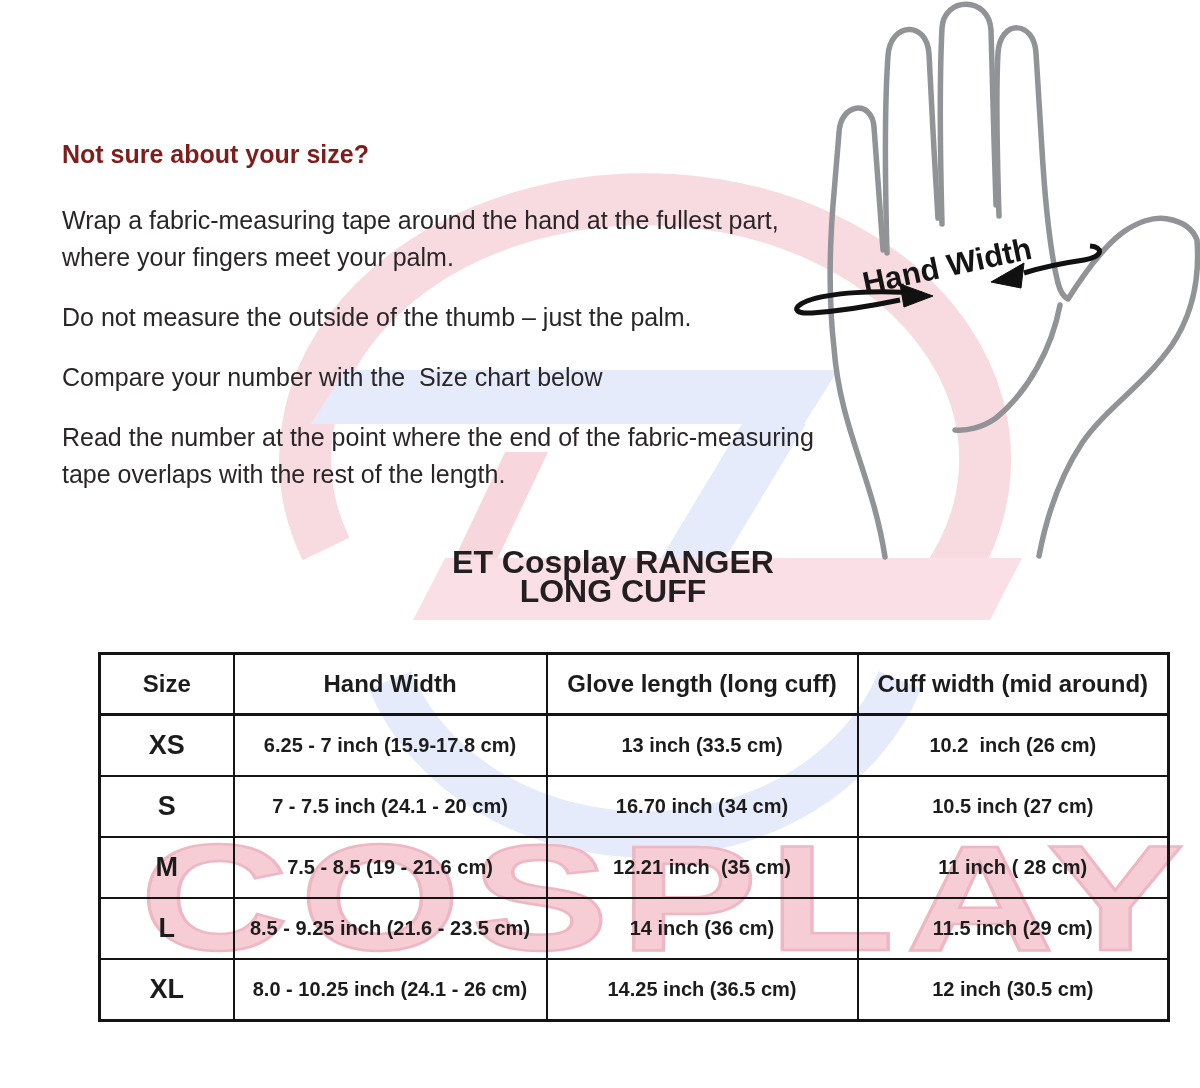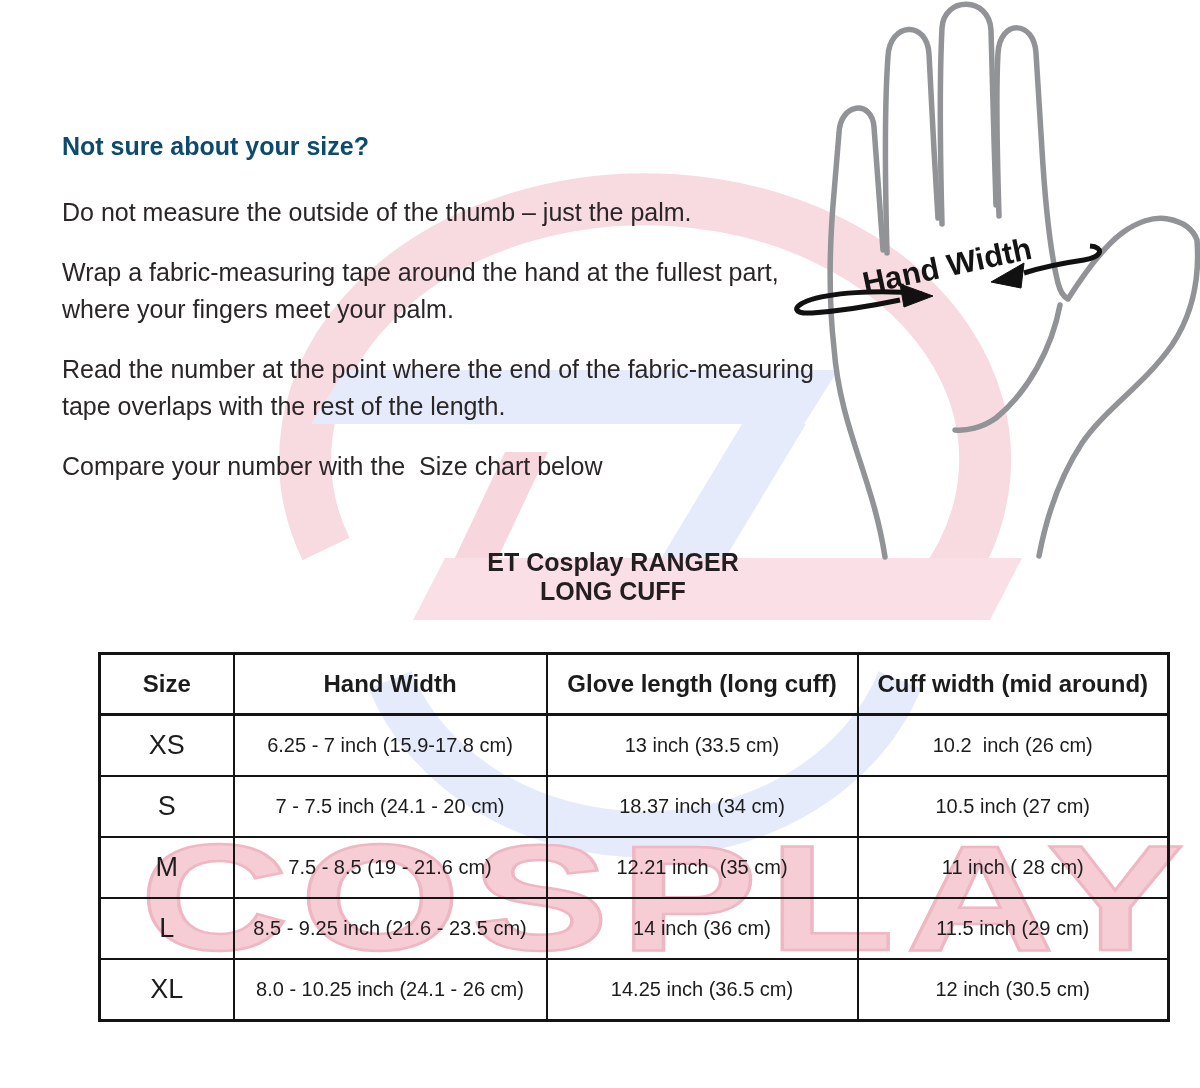--- a/index.html
+++ b/index.html
@@ -12,70 +12,70 @@
     color:#262223;
   }
   
   #watermark-layer{position:absolute;left:0;top:0;width:1200px;height:1088px;z-index:0;}
   
   #instructions{
     position:absolute;left:62px;top:128px;z-index:2;
     font-size:25px;line-height:37px;color:#2a2627;
   }
   #instructions h1{
-    font-size:25px;font-weight:700;margin:0 0 29px 0;color:#0c4a6e;
+    font-size:25px;font-weight:700;margin:8px 0 29px 0;color:#7f1d1d;
   }
   #instructions p{margin:0 0 23px 0;white-space:pre;}
   
   #product-title{
     position:absolute;left:363px;top:548px;width:500px;z-index:2;
-    text-align:center;font-size:25px;font-weight:700;line-height:29px;
+    text-align:center;font-size:32px;font-weight:700;line-height:29px;
     color:#231f20;white-space:pre;
   }
   
   #hand-diagram{position:absolute;left:780px;top:0;z-index:1;}
   
   #size-table{
     position:absolute;left:62px;top:652px;z-index:2;
     width:1069px;border-collapse:collapse;table-layout:fixed;
     background:transparent;
     margin-left:36px;
   }
   #size-table th,#size-table td{
     border:2.5px solid #141414;
     text-align:center;vertical-align:middle;
     padding:0;white-space:pre;
     background:transparent;color:#1c1c1c;
   }
   #size-table{border:3px solid #141414;}
   #size-table thead th{height:58px;font-size:24px;font-weight:700;border-bottom-width:3px;}
-  #size-table tbody td{height:59px;font-size:20px;font-weight:400;}
+  #size-table tbody td{height:59px;font-size:20px;font-weight:700;}
   #size-table tbody td.size-cell{font-size:27px;}
 </style>
 </head>
 <body>
 
 <div id="page">
 
   <svg id="watermark-layer" viewBox="0 0 1200 1088" width="1200" height="1088" aria-hidden="true">
     <path d="M326,549 A340,260 0 1 1 939,590" fill="none" stroke="#f8dae1" stroke-width="52"></path>
     <path d="M390,680 A270,230 0 0 0 900,680" fill="none" stroke="#e6ebfb" stroke-width="46"></path>
     <polygon points="345,370 838,370 804,424 311,424" fill="#e6ebfb"></polygon>
     <polygon points="742,424 806,424 700,600 636,600" fill="#e6ebfb"></polygon>
     <polygon points="505,452 548,452 494,566 451,566" fill="#f8d6de"></polygon>
     <polygon points="445,558 1022,558 990,620 413,620" fill="#fadfe6"></polygon>
     <text x="140" y="950" font-family="Liberation Sans, sans-serif" font-size="150" font-weight="bold" letter-spacing="8" textLength="1055" lengthAdjust="spacingAndGlyphs" fill="#f6cdd5" stroke="#efb6c3" stroke-width="2.5">COSPLAY</text>
   </svg>
 
   <div id="instructions">
     <h1>Not sure about your size?</h1>
+    <p><span>Wrap a fabric-measuring tape around the hand at the fullest part,</span><br><span>where your fingers meet your palm.</span></p>
     <p><span>Do not measure the outside of the thumb – just the palm.</span></p>
-    <p><span>Wrap a fabric-measuring tape around the hand at the fullest part,</span><br><span>where your fingers meet your palm.</span></p>
+    <p><span>Compare your number with the  Size chart below</span></p>
     <p><span>Read the number at the point where the end of the fabric-measuring</span><br><span>tape overlaps with the rest of the length.</span></p>
-    <p><span>Compare your number with the  Size chart below</span></p>
   </div>
 
   <svg id="hand-diagram" viewBox="0 0 420 560" width="420" height="560" aria-hidden="true">
     <g fill="none" stroke="#919397" stroke-width="5.5" stroke-linecap="round" stroke-linejoin="round">
       <path d="M105,557 C93,478 60,428 54,348 C48,295 50,238 54,193 L59,133 C60,103 92,99 94,127 L99,195 L103,250"></path>
       <path d="M107,253 C105,180 105,98 108,56 C110,22 147,20 149,54 L154,150 L158,218"></path>
       <path d="M162,224 C160,148 160,68 162,28 C164,-4 209,-4 211,30 L214,140 L216,205"></path>
       <path d="M219,216 C217,150 216,88 218,53 C220,19 254,20 256,53 L262,150 C265,200 271,255 278,283 C280,291 284,297 288,299 C302,277 322,248 342,233 C357,222 374,216 388,219 C404,222 413,229 417,240 C420,280 412,315 392,345 C364,385 326,408 302,443 C281,475 267,514 259,556"></path>
       <path d="M280,305 C272,348 248,392 216,418 C202,428 186,431 175,430"></path>
     </g>
@@ -108,21 +108,21 @@
     <tbody>
       <tr>
         <td class="size-cell">XS</td>
         <td>6.25 - 7 inch (15.9-17.8 cm)</td>
         <td>13 inch (33.5 cm)</td>
         <td>10.2  inch (26 cm)</td>
       </tr>
       <tr>
         <td class="size-cell">S</td>
         <td>7 - 7.5 inch (24.1 - 20 cm)</td>
-        <td>18.37 inch (34 cm)</td>
+        <td>16.70 inch (34 cm)</td>
         <td>10.5 inch (27 cm)</td>
       </tr>
       <tr>
         <td class="size-cell">M</td>
         <td>7.5 - 8.5 (19 - 21.6 cm)</td>
         <td>12.21 inch  (35 cm)</td>
         <td>11 inch ( 28 cm)</td>
       </tr>
       <tr>
         <td class="size-cell">L</td>

